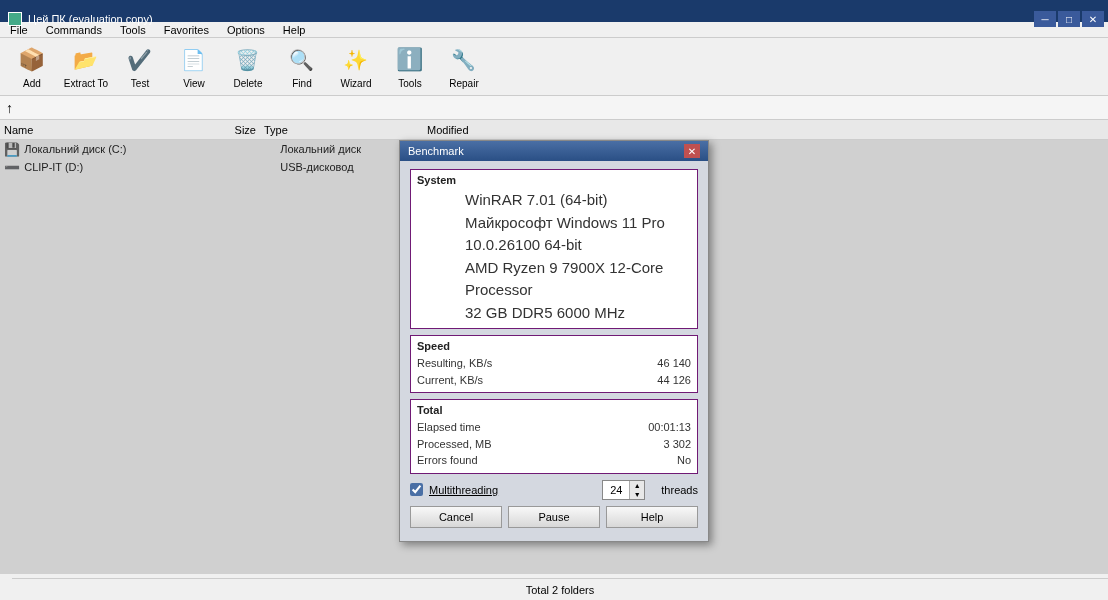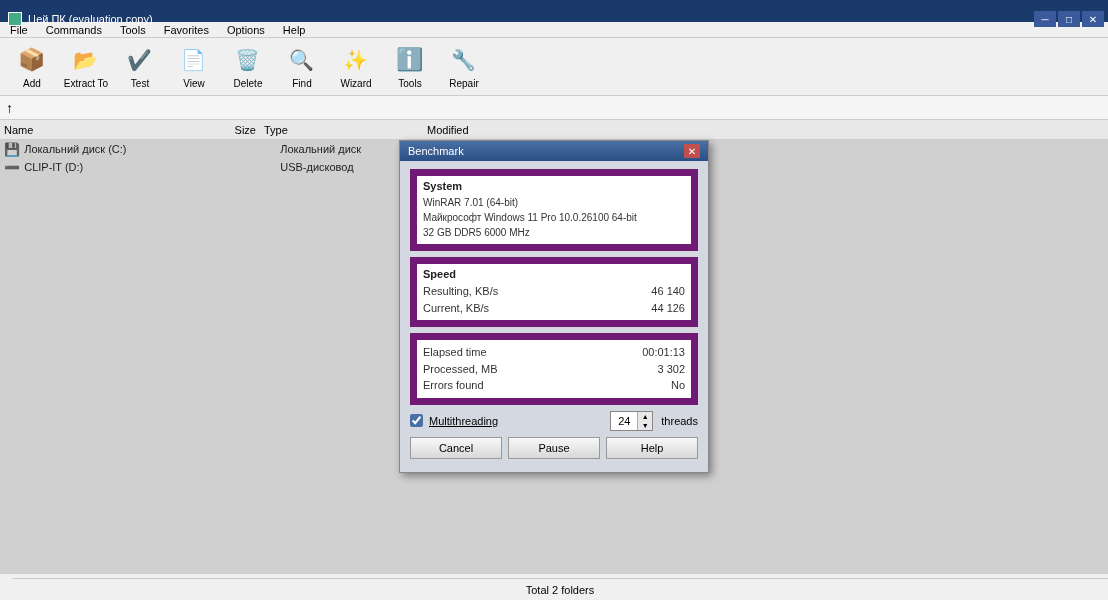--- a/index.html
+++ b/index.html
@@ -181,43 +181,44 @@
       display: flex; align-items: center; justify-content: center;
     }
     .dialog-body {
       padding: 8px 10px;
       background: #d4d8e0;
     }
 
     
     .info-section {
       background: white;
-      border: 7px solid #701a75;
+      border: 1px solid #701a75;
       margin-bottom: 6px;
       padding: 4px 6px;
     }
     .info-section-title {
       font-size: 11px;
       font-weight: bold;
       margin-bottom: 3px;
       color: #222;
     }
     .info-row {
       display: flex;
       justify-content: space-between;
       font-size: 11px;
       color: #333;
       line-height: 1.5;
     }
     .info-val { font-weight: normal; }
     .info-val-bold { font-weight: normal; }
     .info-text-block {
-      font-size: 10px;
+      font-size: 15px;
       color: #333;
       line-height: 1.5;
+      margin-left: 48px;
     }
 
     
     .mt-row {
       display: flex;
       align-items: center;
       margin-bottom: 6px;
       gap: 6px;
     }
     .mt-checkbox { width: 13px; height: 13px; accent-color: #4a6fa5; }
@@ -395,54 +396,56 @@
         <span>Benchmark</span>
         <button class="dialog-close-btn">✕</button>
       </div>
 
       <div class="dialog-body">
 
         <div class="info-section">
           <div class="info-section-title">System</div>
           <div class="info-text-block">WinRAR 7.01 (64-bit)</div>
           <div class="info-text-block">Майкрософт Windows 11 Pro 10.0.26100 64-bit</div>
+          <div class="info-text-block">AMD Ryzen 9 7900X 12-Core Processor</div>
           <div class="info-text-block">32 GB DDR5 6000 MHz</div>
         </div>
 
         <div class="info-section">
           <div class="info-section-title">Speed</div>
           <div class="info-row">
             <span>Resulting, KB/s</span>
             <span class="info-val-bold">46 140</span>
           </div>
           <div class="info-row">
             <span>Current, KB/s</span>
             <span class="info-val">44 126</span>
           </div>
         </div>
 
         <div class="info-section">
+          <div class="info-section-title">Total</div>
           <div class="info-row">
             <span>Elapsed time</span>
             <span class="info-val">00:01:13</span>
           </div>
           <div class="info-row">
             <span>Processed, MB</span>
             <span class="info-val">3 302</span>
           </div>
           <div class="info-row">
             <span>Errors found</span>
             <span class="info-val">No</span>
           </div>
         </div>
 
         <div class="mt-row">
           <input type="checkbox" class="mt-checkbox" checked="" style="">
           <span class="mt-label">Multithreading</span>
-          <div style="display:flex;align-items:center;margin-left:auto;gap:4px;">
+          <div style="display:flex;align-items:center;margin-left:auto;gap:12px;">
             <div class="threads-group">
               <input type="text" class="threads-input" value="24" style="">
               <div class="threads-spinners">
                 <button class="spin-btn">▲</button>
                 <button class="spin-btn">▼</button>
               </div>
             </div>
             <span class="threads-label">threads</span>
           </div>
         </div>

